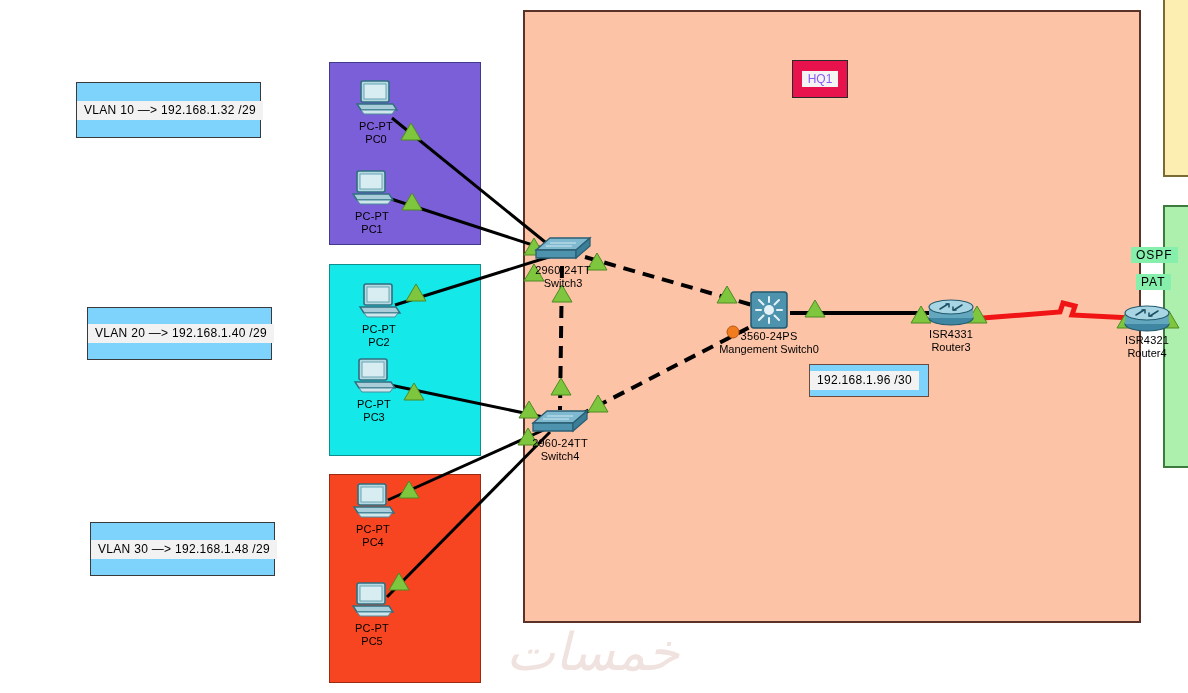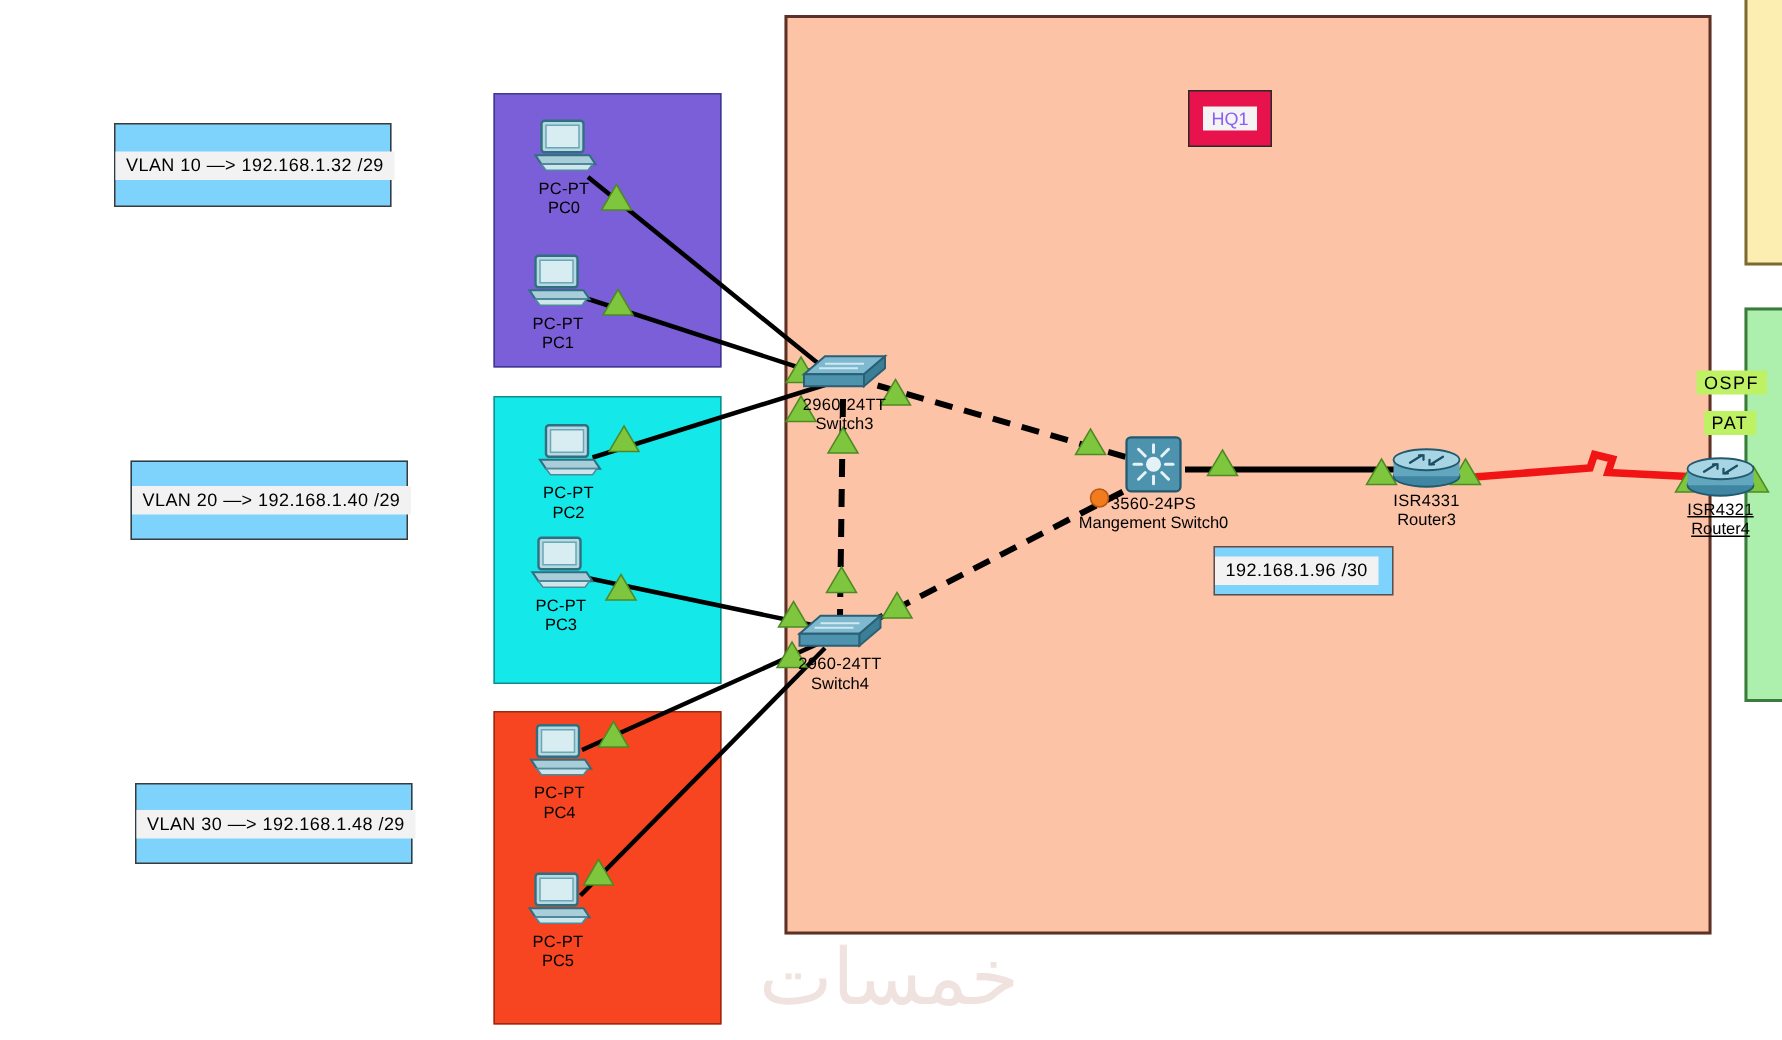--- a/index.html
+++ b/index.html
@@ -57,21 +57,21 @@
     background: #f4f4f4;
     color: #8b5cf6;
     font-size: 12px;
     padding: 1px 6px;
     white-space: nowrap;
   }
 
   
   .proto-label {
     position: absolute;
-    background: #bef264;
+    background: #86efac;
     color: #000;
     font-size: 12px;
     padding: 1px 5px;
     white-space: nowrap;
     letter-spacing: 1px;
   }
 
   
   .node {
     position: absolute;
@@ -107,20 +107,21 @@
 
   
   .watermark {
     position: absolute;
     color: #f0e2de;
     font-size: 52px;
     font-family: "DejaVu Sans", sans-serif;
     direction: rtl;
     user-select: none;
     letter-spacing: 2px;
+    font-style: italic;
   }
 </style>
 </head>
 <body>
 
 <div id="canvas">
 
   <div class="zone" style="left:329px;top:62px;width:152px;height:183px;background:#7b5fd8;border:1px solid #3f3a8c;"></div>
   <div class="zone" style="left:329px;top:264px;width:152px;height:192px;background:#14e8e8;border:1px solid #108d8d;"></div>
   <div class="zone" style="left:329px;top:474px;width:152px;height:209px;background:#f74521;border:1px solid #9c2a12;"></div>
@@ -349,21 +350,21 @@
         <rect x="3" y="11" width="44" height="11" fill="#63a7bf" stroke="none"></rect>
         <ellipse cx="25" cy="11" rx="22" ry="7" fill="#a7d5e4" stroke="#22596e" stroke-width="1.2"></ellipse>
         <g stroke="#1d4f63" stroke-width="1.5" fill="none" stroke-linecap="round">
           <path d="M14 13 L22 8"></path>
             <path d="M20 8 h3 v3"></path>
           <path d="M36 9 L28 14"></path>
             <path d="M30 14 h-3 v-3"></path>
         </g>
       </svg>
     </span>
-    <span class="caption" style="top:14px;text-decoration:underline;">
+    <span class="caption" style="top:14px;">
       <span class="model">ISR4321</span>
       <span class="name">Router4</span>
     </span>
   </div>
 
   <div class="note" style="left:76px;top:82px;width:185px;height:56px;">
     <span class="note-text">VLAN 10 —&gt; 192.168.1.32 /29</span>
   </div>
   <div class="note" style="left:87px;top:307px;width:185px;height:53px;">
     <span class="note-text">VLAN 20 —&gt; 192.168.1.40 /29</span>

